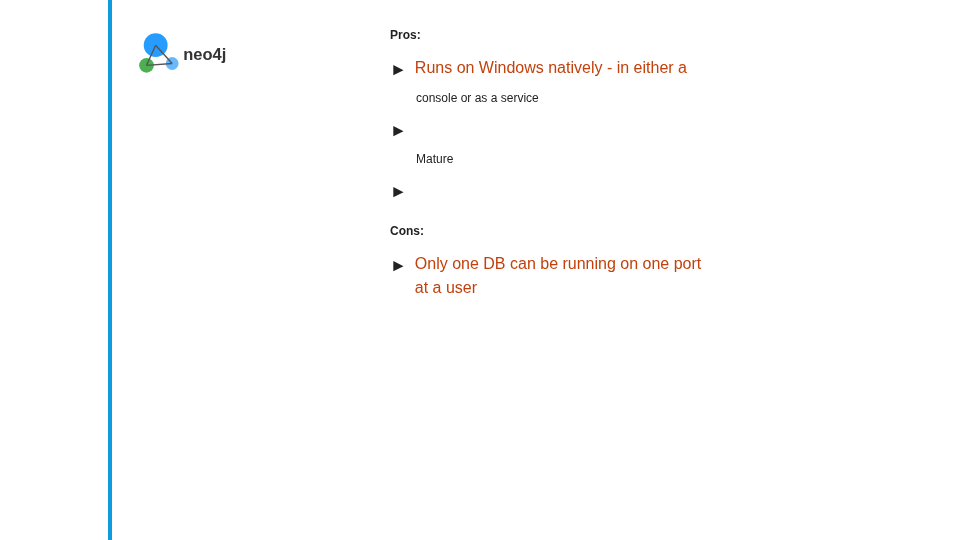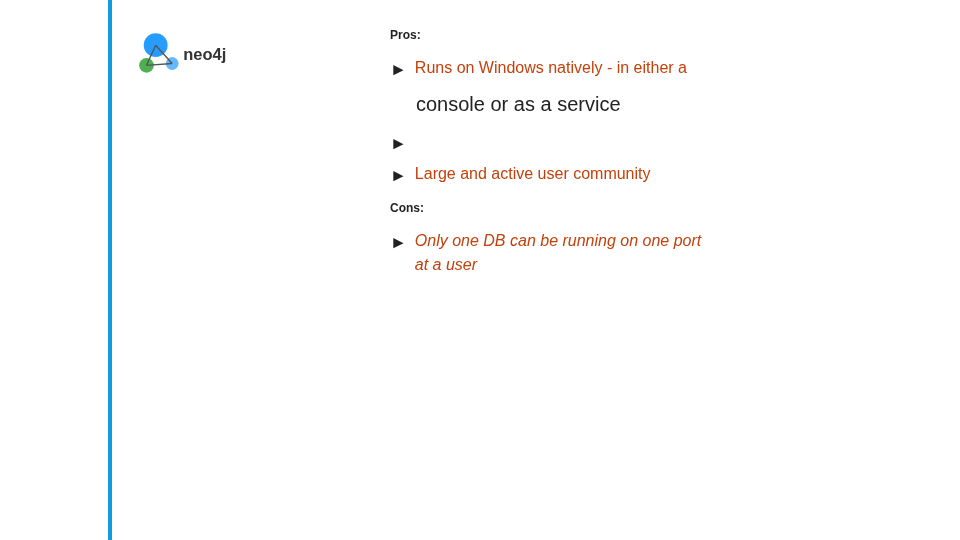--- a/index.html
+++ b/index.html
@@ -81,42 +81,41 @@
     }
 
     .bullet-text {
       font-size: 16px;
       color: #c2410c;
       line-height: 1.55;
     }
 
     .indent-line {
       margin-left: 26px;
-      font-size: 20px;
+      font-size: 12px;
       color: #222;
       line-height: 1.55;
       margin-bottom: 10px;
     }
 
     .cons-section {
-      margin-top: 12px;
+      margin-top: 19px;
     }
 
     .cons-bullet {
       display: flex;
       align-items: flex-start;
       margin-top: 8px;
       font-size: 16px;
       color: #222;
       line-height: 1.55;
     }
 
     .cons-bullet .bullet-text {
       line-height: 1.55;
-      font-style: italic;
     }
   </style>
 </head>
 <body>
 
 <div class="page">
 
   <div class="left-bar"></div>
 
   <div class="logo-area">
@@ -142,24 +141,24 @@
 
     <div class="bullet-item">
       <span class="bullet-arrow">►</span>
       <span class="bullet-text">Runs on Windows natively - in either a</span>
     </div>
     <div class="indent-line">console or as a service</div>
 
     <div class="bullet-item">
       <span class="bullet-arrow">►</span>
     </div>
+    <div class="indent-line">Mature</div>
 
     <div class="bullet-item">
       <span class="bullet-arrow">►</span>
-      <span class="bullet-text">Large and active user community</span>
     </div>
 
     <div class="cons-section">
       <div class="section-label">Cons:</div>
       <div class="cons-bullet">
         <span class="bullet-arrow">►</span>
         <div>
           <span class="bullet-text">Only one DB can be running on one port</span><br>
           <span class="bullet-text">at a user</span>
         </div>

